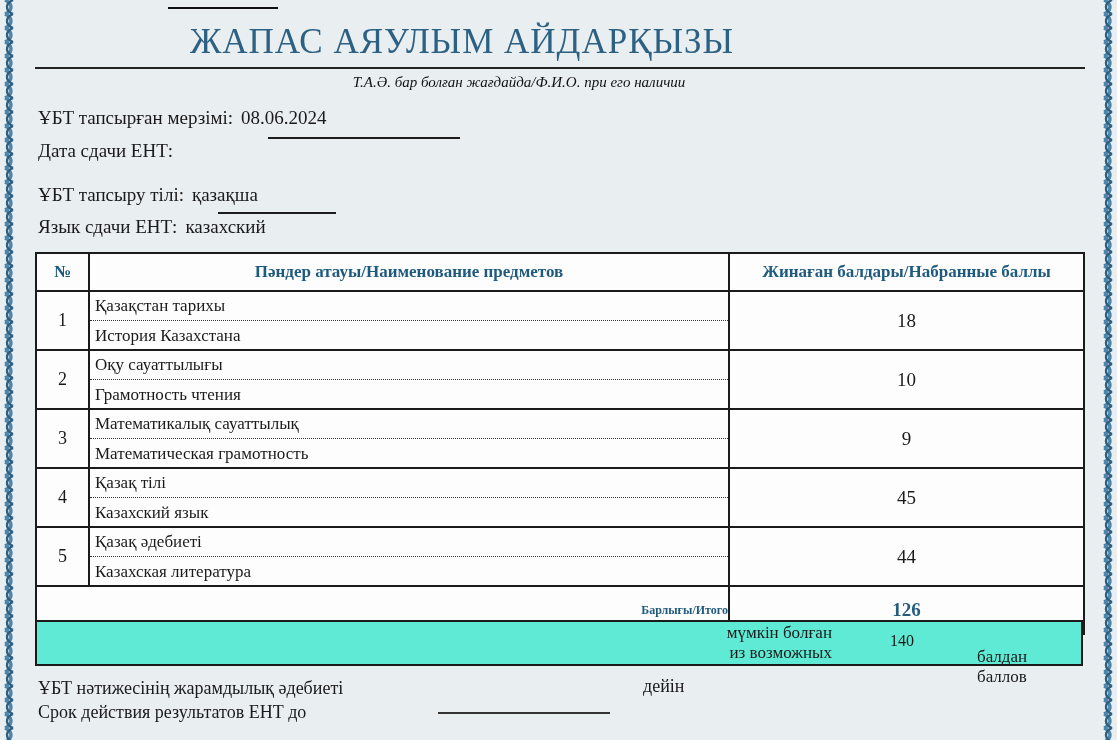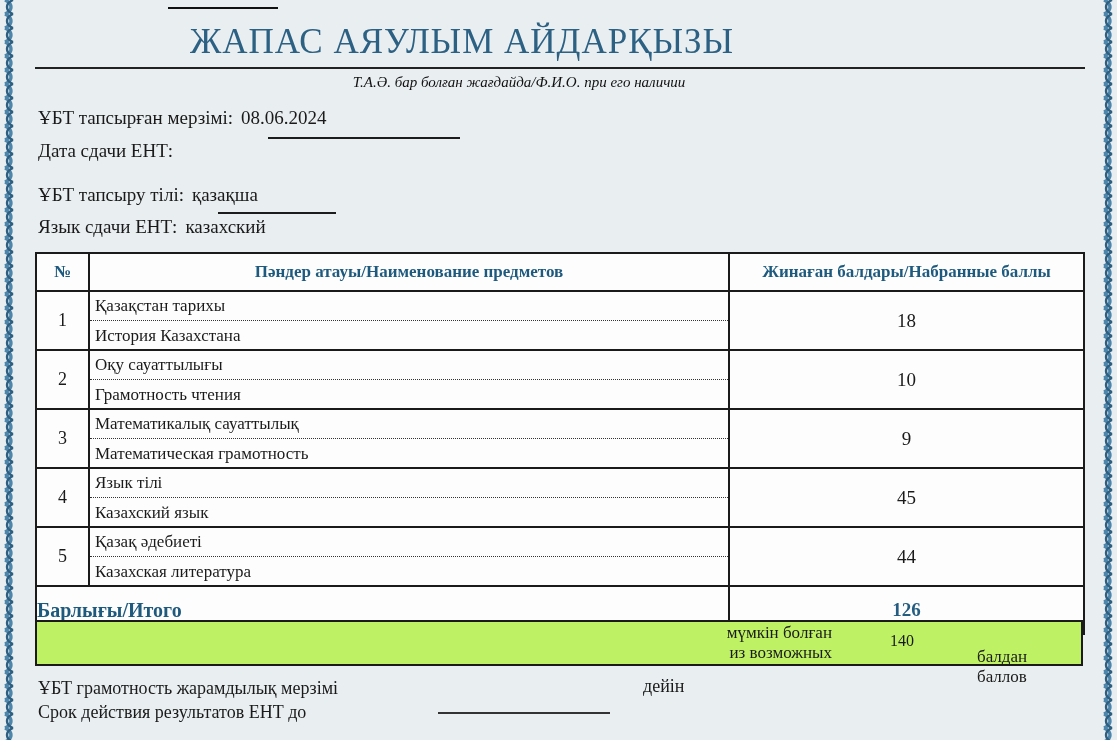--- a/index.html
+++ b/index.html
@@ -44,26 +44,26 @@
   }
   table.results td,table.results th{border:2px solid #1b1b1b;padding:0;}
   th.h{color:#1e5a7e;font-size:17px;font-weight:bold;text-align:center;height:36px;}
   td.num{ text-align:center;font-size:18px;}
   td.subj{vertical-align:middle;}
   td.subj .kk{padding:1px 4px 2px 5px;border-bottom:1px dotted #333;line-height:25px;}
   td.subj .ru{padding:2px 4px 1px 5px;line-height:25px;}
   td.score{text-align:center;font-size:19px;}
   tr.datarow{height:55px;}
   tr.totalrow{height:48px;}
-  td.total-label{text-align:left;padding-right:8px;color:#1e5a7e;font-weight:bold;font-size:20px;}
+  td.total-label{text-align:right;padding-right:8px;color:#1e5a7e;font-weight:bold;font-size:12px;}
   td.total-score{text-align:center;color:#255d80;font-weight:bold;font-size:19px;}
 
   .possible-box{
     position:absolute;left:35px;top:620px;width:1044px;height:42px;
-    border:2px solid #1b1b1b;background:#bef264;font-size:17px;
+    border:2px solid #1b1b1b;background:#5eead4;font-size:17px;
   }
   .possible-box .lbl{position:absolute;top:1px;width:230px;text-align:right;line-height:20px;}
   .possible-box .lbl{left:565px;}
   .possible-box .pval{position:absolute;left:800px;top:10px;width:130px;text-align:center;font-size:16px;}
   .possible-box .unit{position:absolute;left:940px;top:1px;width:100px;text-align:left;line-height:20px;margin-top:24px;}
 
   .footer-label{position:absolute;left:38px;top:676px;font-size:18px;line-height:24px;}
   .footer-date{position:absolute;left:440px;top:690px;width:170px;text-align:center;font-size:18px;}
   .ul-footer{left:438px;top:712px;width:172px;background:#333;}
   .footer-suffix{position:absolute;left:643px;top:676px;font-size:18px;}
@@ -146,21 +146,21 @@
       <td class="num">3</td>
       <td class="subj">
         <div class="kk">Математикалық сауаттылық</div>
         <div class="ru">Математическая грамотность</div>
       </td>
       <td class="score">9</td>
     </tr>
     <tr class="datarow">
       <td class="num">4</td>
       <td class="subj">
-        <div class="kk">Язык тілі</div>
+        <div class="kk">Қазақ тілі</div>
         <div class="ru">Казахский язык</div>
       </td>
       <td class="score">45</td>
     </tr>
     <tr class="datarow">
       <td class="num">5</td>
       <td class="subj">
         <div class="kk">Қазақ әдебиеті</div>
         <div class="ru">Казахская литература</div>
       </td>
@@ -179,19 +179,19 @@
       <div>из возможных</div>
     </div>
     <div class="pval">140</div>
     <div class="unit">
       <div>балдан</div>
       <div>баллов</div>
     </div>
   </div>
 
   <div class="footer-label">
-    <div>ҰБТ грамотность жарамдылық мерзімі</div>
+    <div>ҰБТ нәтижесінің жарамдылық әдебиеті</div>
     <div>Срок действия результатов ЕНТ до</div>
   </div>
   <div class="uline ul-footer"></div>
   <div class="footer-suffix">дейін</div>
 
 </div>
 
 </body></html>

